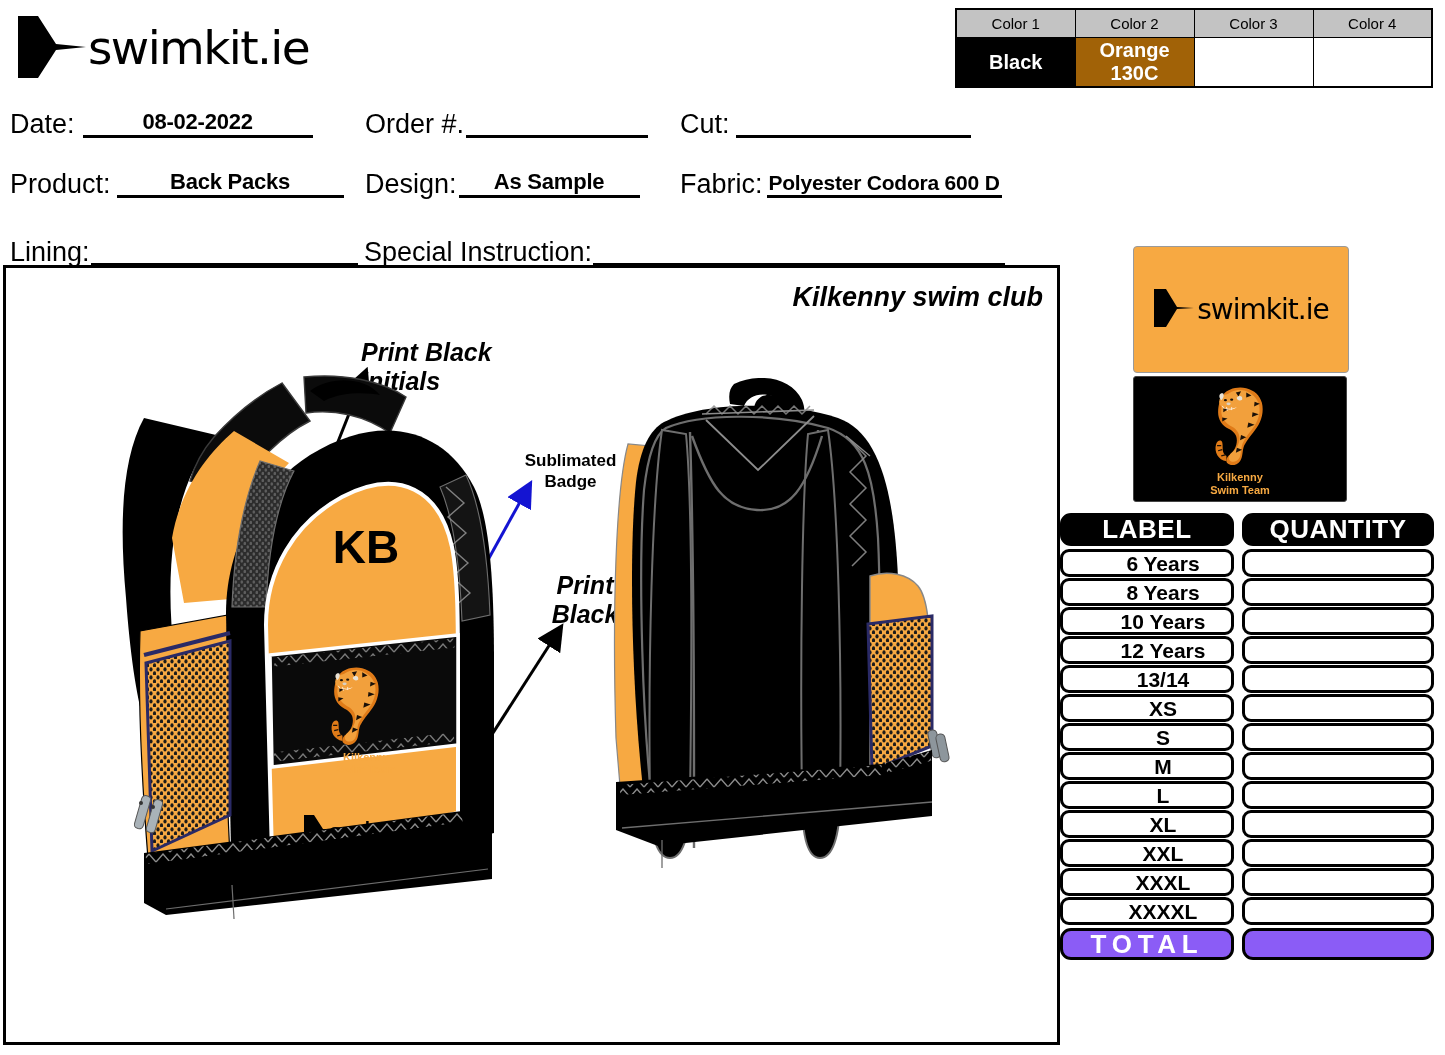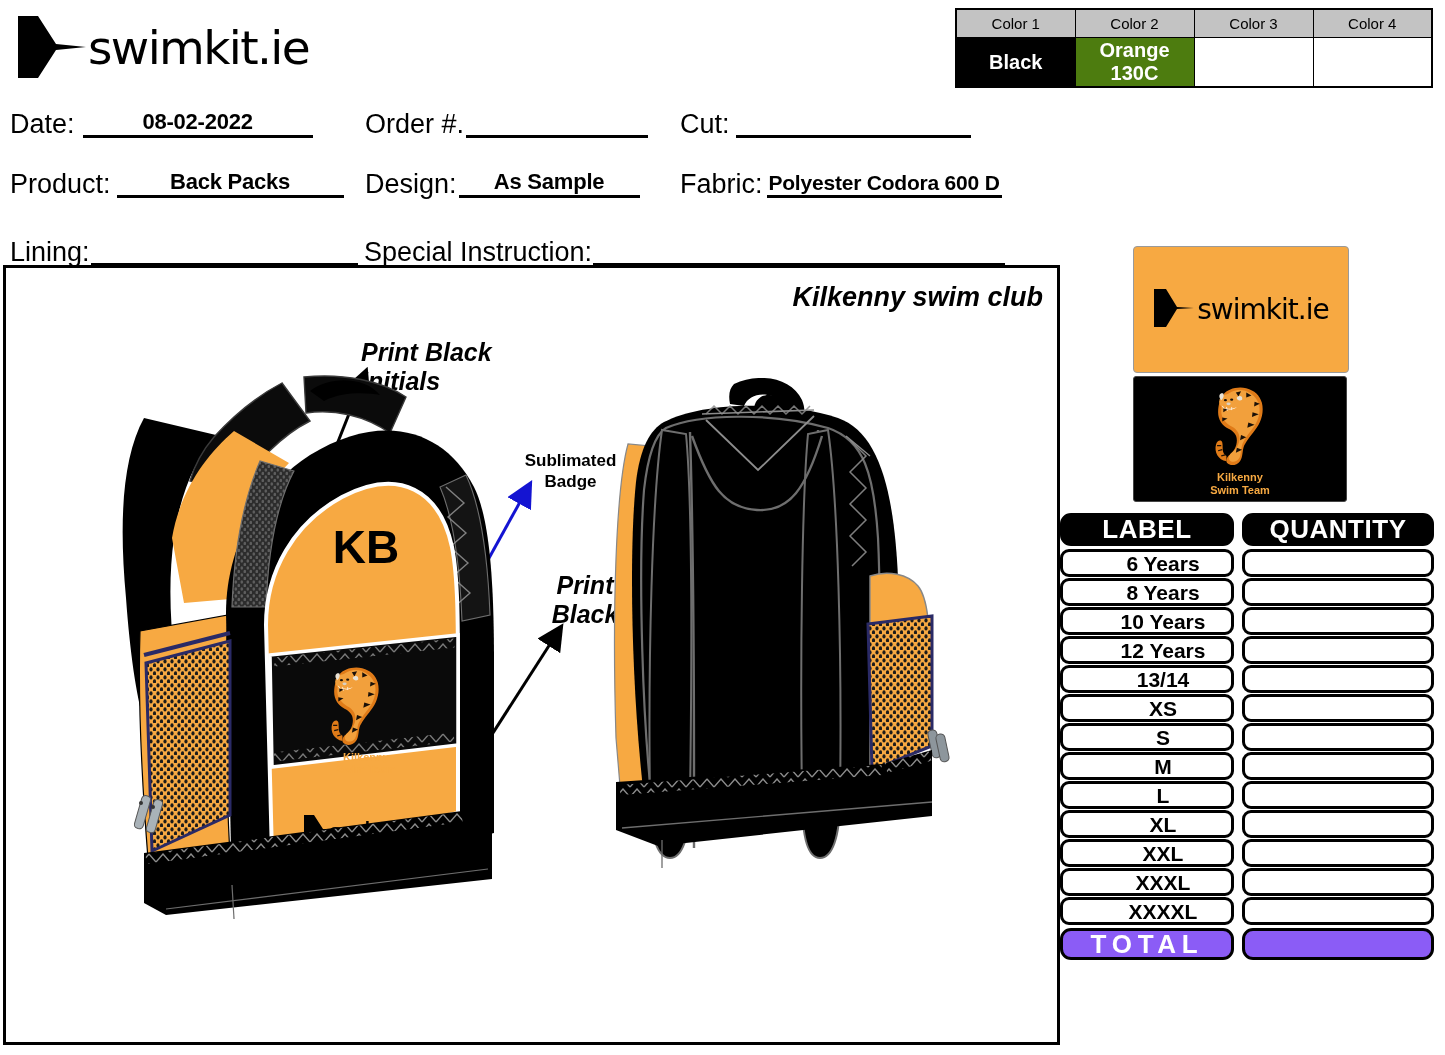--- a/index.html
+++ b/index.html
@@ -27,21 +27,21 @@
   #color-table td{
     border:1.5px solid #000;text-align:center;height:26px;vertical-align:middle;
   }
   #color-table .hdr{
     background:#c3c3c3;font-size:15px;font-weight:400;color:#000;height:25px;
   }
   #color-table .val{
     font-size:20px;font-weight:bold;height:33px;
   }
   .sw-black{background:#000;color:#fff;}
-  .sw-orange{background:#4d7c0f;color:#ffffff;}
+  .sw-orange{background:#a16207;color:#ffffff;}
   .sw-empty{background:#fff;}
 
   
   .field{position:absolute;display:flex;align-items:flex-end;}
   .field .lbl{font-size:27px;font-weight:400;line-height:1;white-space:nowrap;font-family:"Liberation Sans",sans-serif;}
   .field .rule{
     position:relative;border-bottom:3px solid #000;flex:0 0 auto;height:30px;
   }
   .field .rule .val{
     position:absolute;left:0;right:0;bottom:2px;text-align:center;

